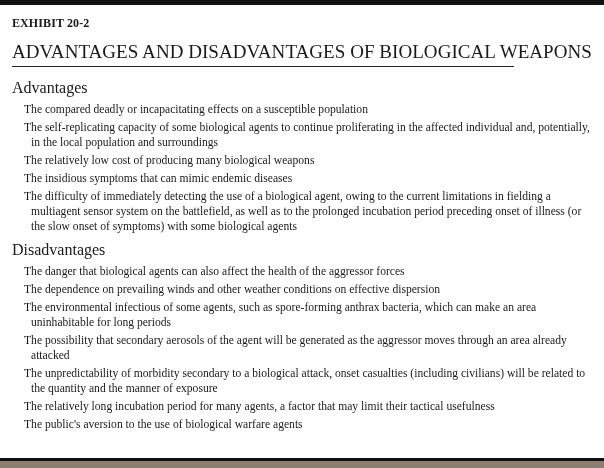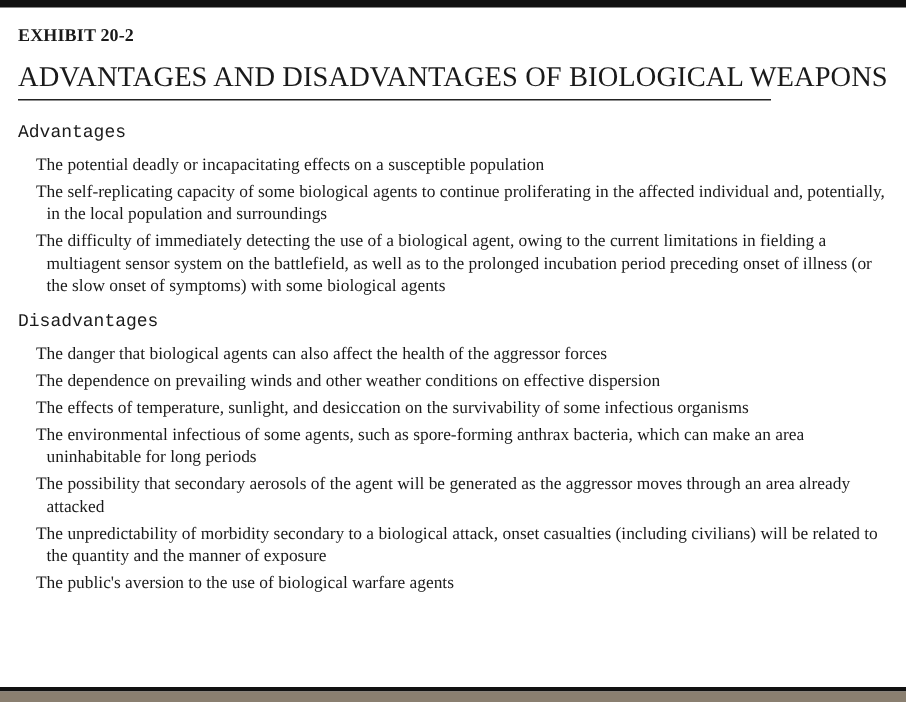--- a/index.html
+++ b/index.html
@@ -16,51 +16,53 @@
     position: absolute; left: 12px; top: 41px;
     font-family: "Liberation Serif", serif; font-size: 19px; letter-spacing: 0.05px;
   }
   .title-rule { position: absolute; left: 12px; top: 66px; width: 502px; height: 1px; background: #222; }
   .content {
     position: absolute; left: 12px; top: 80px; width: 586px;
     font-family: "DejaVu Serif", serif; font-size: 10.1px; line-height: 14px;
     font-stretch: condensed;
   }
   .section-label {
-    font-family: Liberation Mono, monospace; font-size: 12px; line-height: 16px; margin-bottom: 6px;
+    font-family: Liberation Serif, serif; font-size: 16px; line-height: 16px; margin-bottom: 6px;
   }
   .item {
     margin-left: 12px; padding-left: 7px; text-indent: -7px; margin-bottom: 3px;
     font-family: "Liberation Serif", serif; font-size: 11.6px; line-height: 15px;
   }
   .section { margin-bottom: 8px; }
   .bottom-rule { position: absolute; left: 0; top: 458px; width: 604px; height: 3px; background: #111; }
   .bottom-strip { position: absolute; left: 0; top: 461px; width: 604px; height: 7px; background: #8a7f70; }
 </style>
 </head>
 <body>
 
 <div class="top-rule"></div>
 <div class="exhibit-num">EXHIBIT 20-2</div>
 <div class="exhibit-title">ADVANTAGES AND DISADVANTAGES OF BIOLOGICAL WEAPONS</div>
 <div class="title-rule"></div>
 
 <div class="content">
   <div class="section">
     <div class="section-label">Advantages</div>
-    <div class="item">The potential deadly or incapacitating effects on a susceptible population</div>
+    <div class="item">The compared deadly or incapacitating effects on a susceptible population</div>
     <div class="item">The self-replicating capacity of some biological agents to continue proliferating in the affected individual and, potentially, in the local population and surroundings</div>
+    <div class="item">The relatively low cost of producing many biological weapons</div>
+    <div class="item">The insidious symptoms that can mimic endemic diseases</div>
     <div class="item">The difficulty of immediately detecting the use of a biological agent, owing to the current limitations in fielding a multiagent sensor system on the battlefield, as well as to the prolonged incubation period preceding onset of illness (or the slow onset of symptoms) with some biological agents</div>
   </div>
   <div class="section">
     <div class="section-label">Disadvantages</div>
     <div class="item">The danger that biological agents can also affect the health of the aggressor forces</div>
     <div class="item">The dependence on prevailing winds and other weather conditions on effective dispersion</div>
-    <div class="item">The effects of temperature, sunlight, and desiccation on the survivability of some infectious organisms</div>
     <div class="item">The environmental infectious of some agents, such as spore-forming anthrax bacteria, which can make an area uninhabitable for long periods</div>
     <div class="item">The possibility that secondary aerosols of the agent will be generated as the aggressor moves through an area already attacked</div>
     <div class="item">The unpredictability of morbidity secondary to a biological attack, onset casualties (including civilians) will be related to the quantity and the manner of exposure</div>
+    <div class="item">The relatively long incubation period for many agents, a factor that may limit their tactical usefulness</div>
     <div class="item">The public's aversion to the use of biological warfare agents</div>
   </div>
 </div>
 
 <div class="bottom-rule"></div>
 <div class="bottom-strip"></div>
 
 </body></html>

